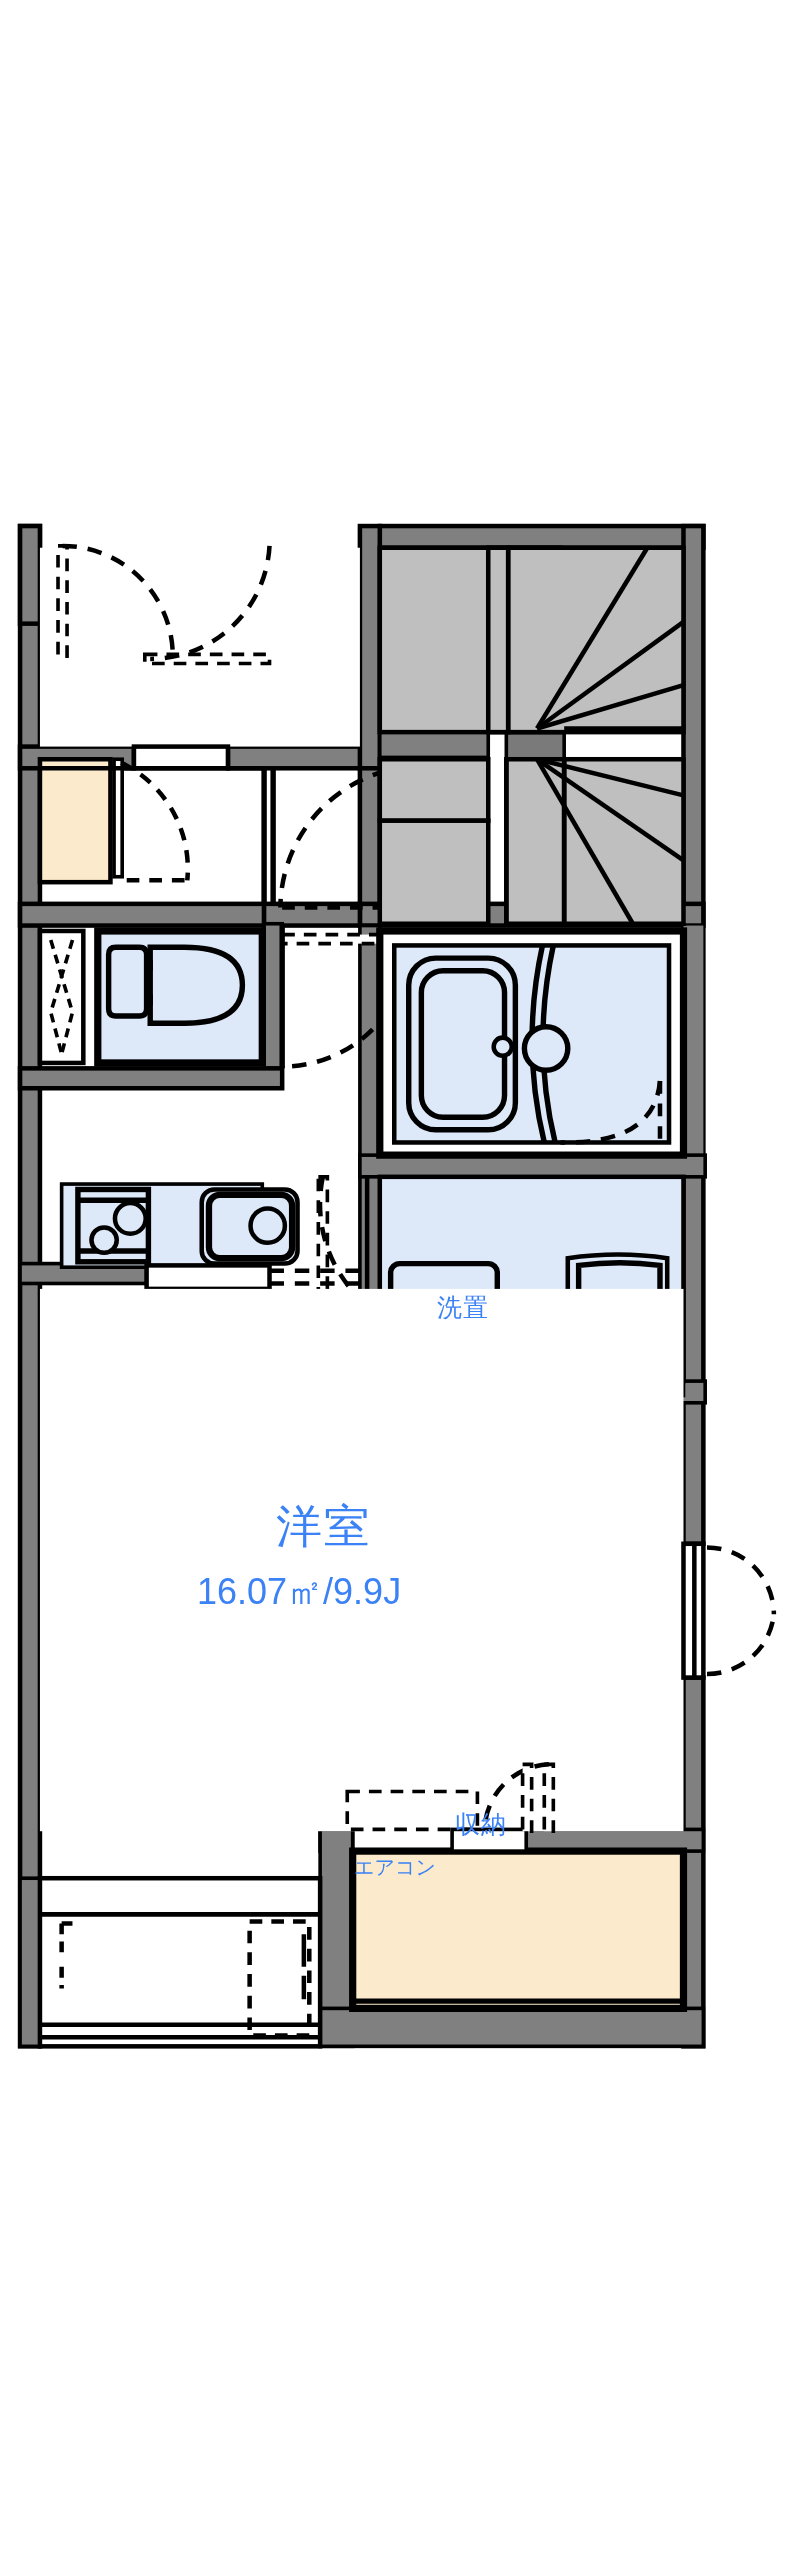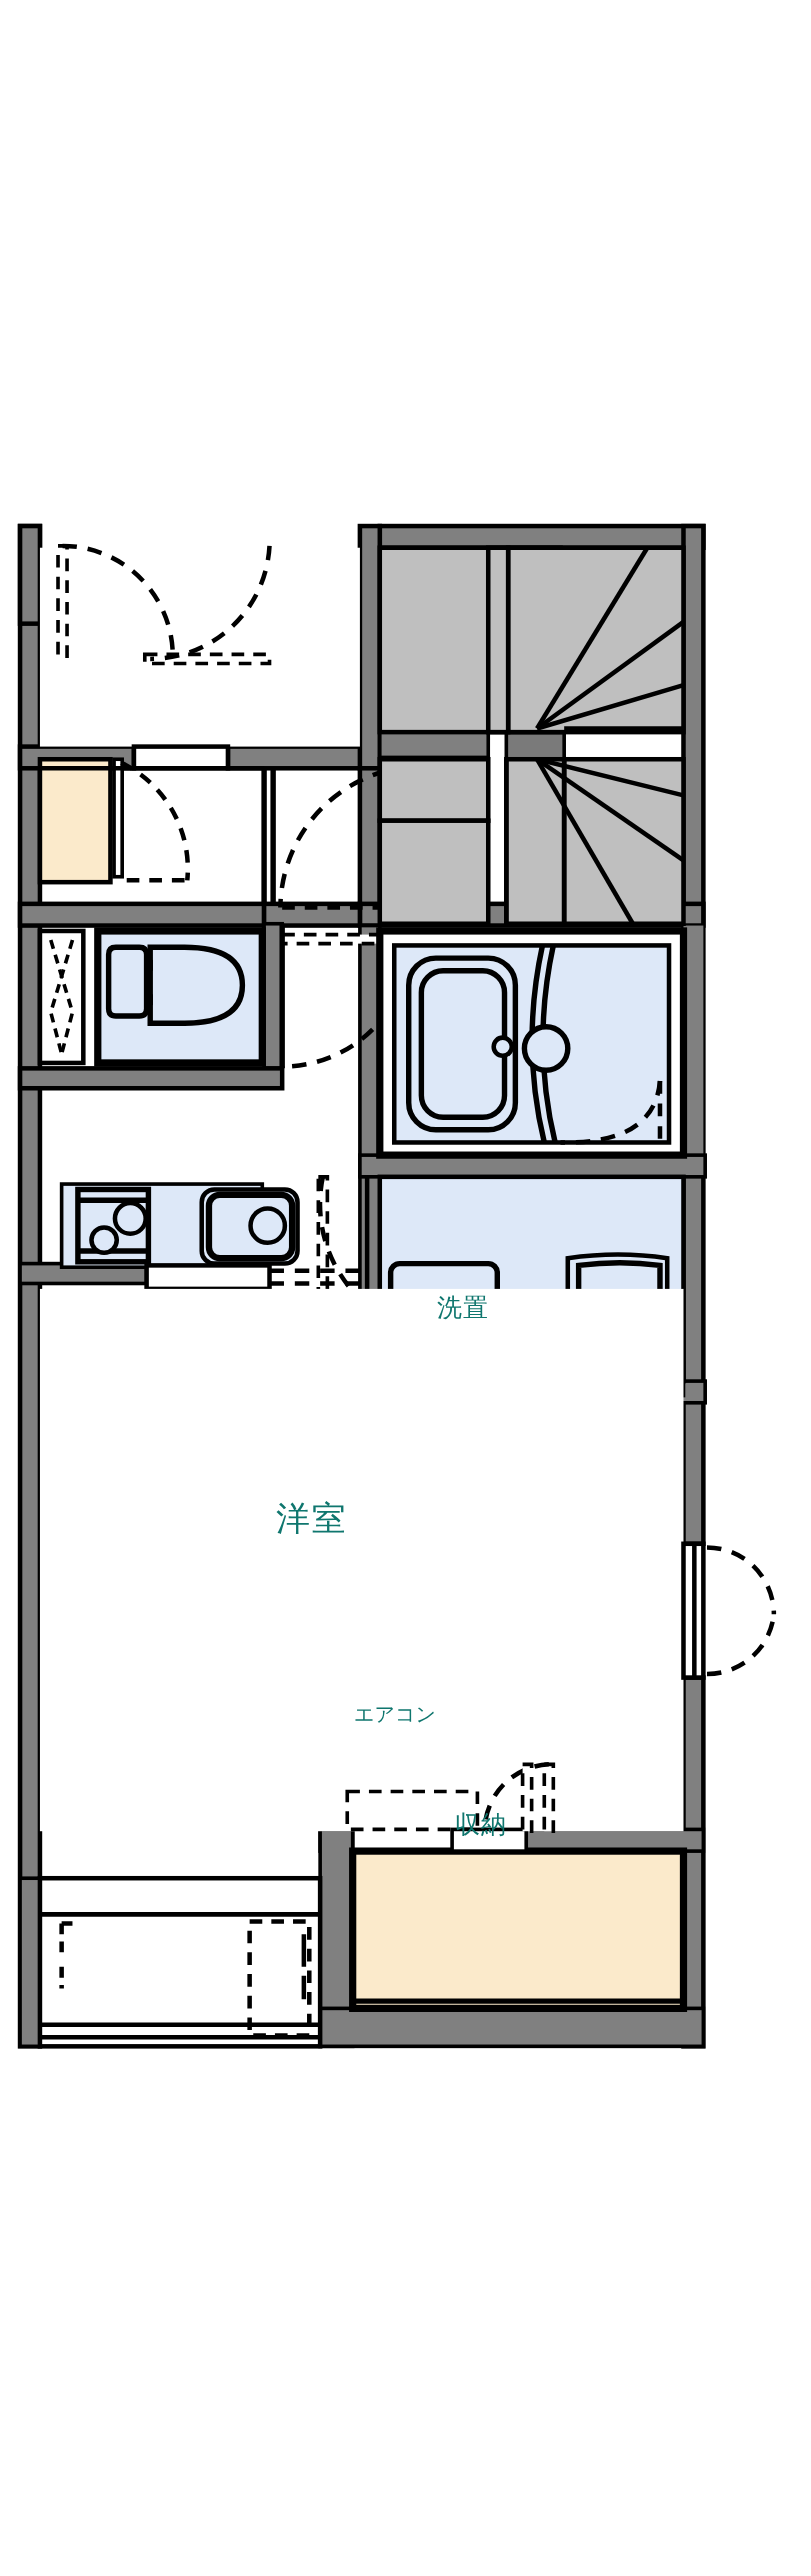--- a/index.html
+++ b/index.html
@@ -1,21 +1,21 @@
 <!DOCTYPE html>
 <html style="font-size:14.5px"><head>
 <meta charset="utf-8">
 <title>Floor Plan</title>
 <style>
   html,body{margin:0;padding:0;background:#ffffff;}
   body{font-family:"Liberation Sans","DejaVu Sans",sans-serif;}
   #stage{position:relative;width:812px;height:2576px;background:#fff;overflow:hidden;}
   #plan{position:absolute;left:0;top:0;width:812px;height:2576px;}
-  .lbl{position:absolute;color:#0f766e;white-space:nowrap;}
-  .room-name{font-size:34px;letter-spacing:1.8px;}
+  .lbl{position:absolute;color:#3b82f6;white-space:nowrap;}
+  .room-name{font-size:46px;letter-spacing:1.8px;}
   .room-area{font-size:36px;letter-spacing:0px;}
   .small-jp{font-size:25px;letter-spacing:0.9px;}
   .tiny-jp{font-size:20px;letter-spacing:0px;}
 </style>
 </head>
 <body>
 
 <div id="stage">
 
   <svg id="plan" viewBox="0 0 898 2850" xmlns="http://www.w3.org/2000/svg">
@@ -265,21 +265,22 @@
       <g>
         <rect x="578" y="1952" width="10" height="74" fill="#fff" stroke="#000" stroke-width="4" stroke-dasharray="14 10"></rect>
       </g>
       <line x1="390" y1="2214" x2="756" y2="2214" stroke="#000" stroke-width="6"></line>
     </g>
 
   </svg>
 
   <div class="lbl room-name" style="left:276px; top:1496px;">洋室</div>
 
+  <div class="lbl room-area" style="left:197px; top:1568px;">16.07㎡/9.9J</div>
 
   <div class="lbl small-jp" style="left:437px; top:1291px;">洗置</div>
 
   <div class="lbl small-jp" style="left:455px; top:1808px;">収納</div>
 
-  <div class="lbl tiny-jp" style="left:354px; top:1701px;">エアコン</div>
+  <div class="lbl tiny-jp" style="left:354px; top:1854px;">エアコン</div>
 
 </div>
 
 
 </body></html>

